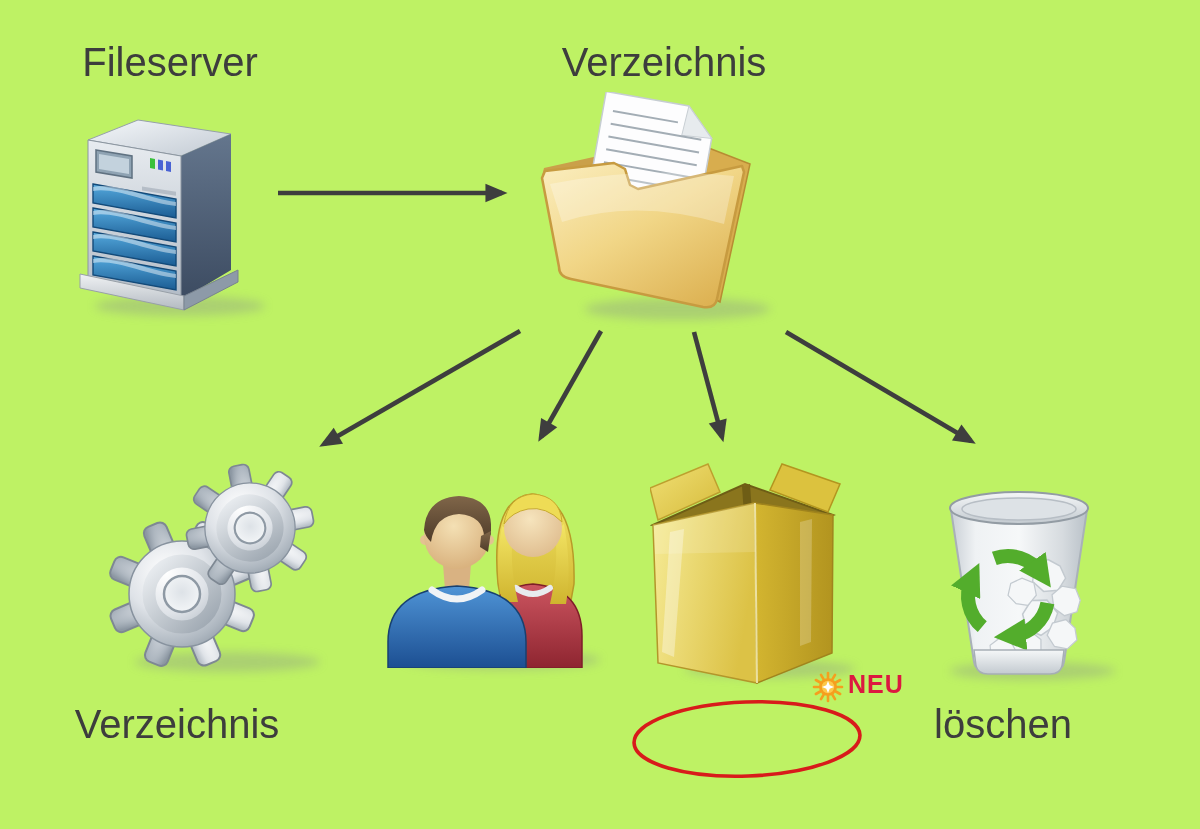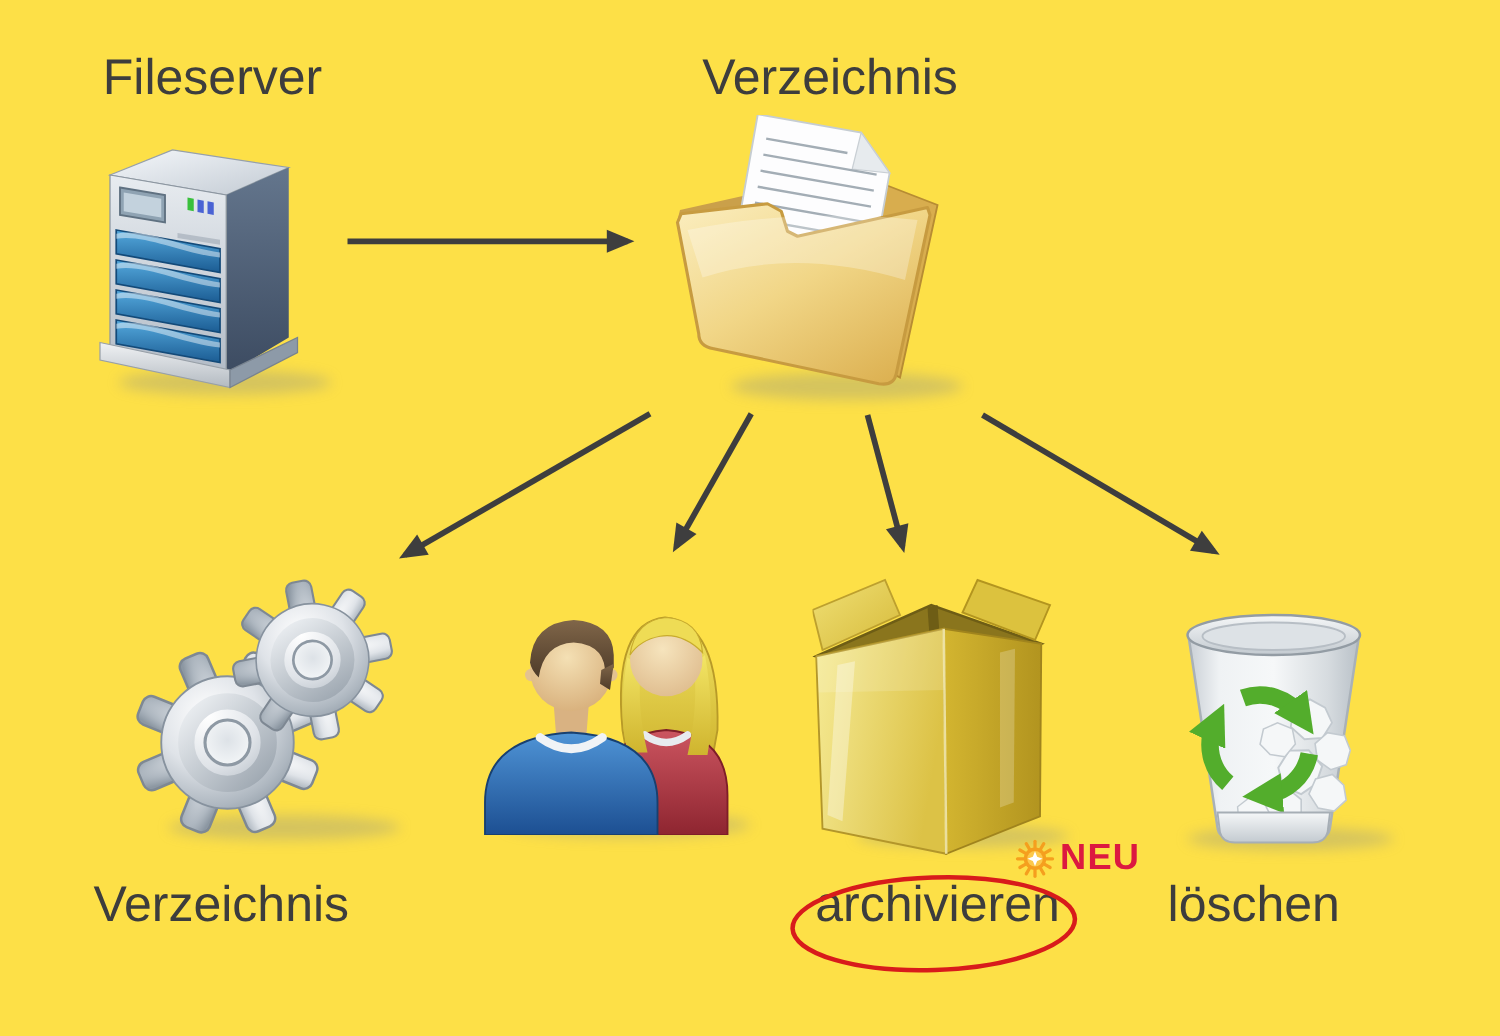--- a/index.html
+++ b/index.html
@@ -1,25 +1,25 @@
 <!DOCTYPE html>
 <html><head>
 <meta charset="utf-8">
 <style>
   html,body{margin:0;padding:0;background:#ffffff;}
-  .canvas{position:relative;width:1200px;height:829px;background:#fde047;overflow:hidden;
+  .canvas{position:relative;width:1200px;height:829px;background:#bef264;overflow:hidden;
           font-family:"Liberation Sans", sans-serif;color:#3d3d3d;}
   .lbl{position:absolute;transform:translateX(-50%);font-size:40px;line-height:49px;
        text-align:center;white-space:nowrap;color:#3d3d3d;z-index:2;}
   .lbl span{display:block;}
   .icon{position:absolute;z-index:1;}
   .shadow{position:absolute;z-index:0;border-radius:50%;
           background:rgba(130,136,143,.32);filter:blur(5px);}
   .overlay{position:absolute;left:0;top:0;z-index:3;pointer-events:none;}
-  .neu{position:absolute;left:848px;top:670px;font-size:29px;font-weight:bold;
+  .neu{position:absolute;left:848px;top:670px;font-size:25px;font-weight:bold;
        color:#dc1940;z-index:4;letter-spacing:1px;}
   .star{position:absolute;left:812px;top:671px;z-index:4;}
 </style>
 </head>
 <body>
 
 <div class="canvas">
 
   <div class="shadow" style="left:95px;top:296px;width:170px;height:20px;"></div>
   <div class="shadow" style="left:585px;top:298px;width:185px;height:22px;"></div>
@@ -27,21 +27,20 @@
   <div class="shadow" style="left:405px;top:650px;width:195px;height:20px;"></div>
   <div class="shadow" style="left:685px;top:660px;width:170px;height:18px;"></div>
   <div class="shadow" style="left:950px;top:662px;width:165px;height:18px;"></div>
 
   <div class="lbl" style="left:170px;top:38px;">Fileserver</div>
   <div class="lbl" style="left:664px;top:38px;">Verzeichnis</div>
 
   <div class="lbl" style="left:177px;top:700px;">
     <span>Verzeichnis</span>
   </div>
-  <div class="lbl" style="left:750px;top:700px;">archivieren</div>
   <div class="lbl" style="left:1003px;top:700px;text-align:center;">löschen</div>
 
   <div class="neu">NEU</div>
 
   <svg class="star" width="32" height="32" viewBox="0 0 32 32">
     <g transform="translate(16 16)">
       <g stroke="#f59f1e" stroke-width="2.6" stroke-linecap="round">
         <line y1="-9" y2="-14"></line>
           <line y1="-9" y2="-14" transform="rotate(30)"></line>
         <line y1="-9" y2="-14" transform="rotate(60)"></line>

